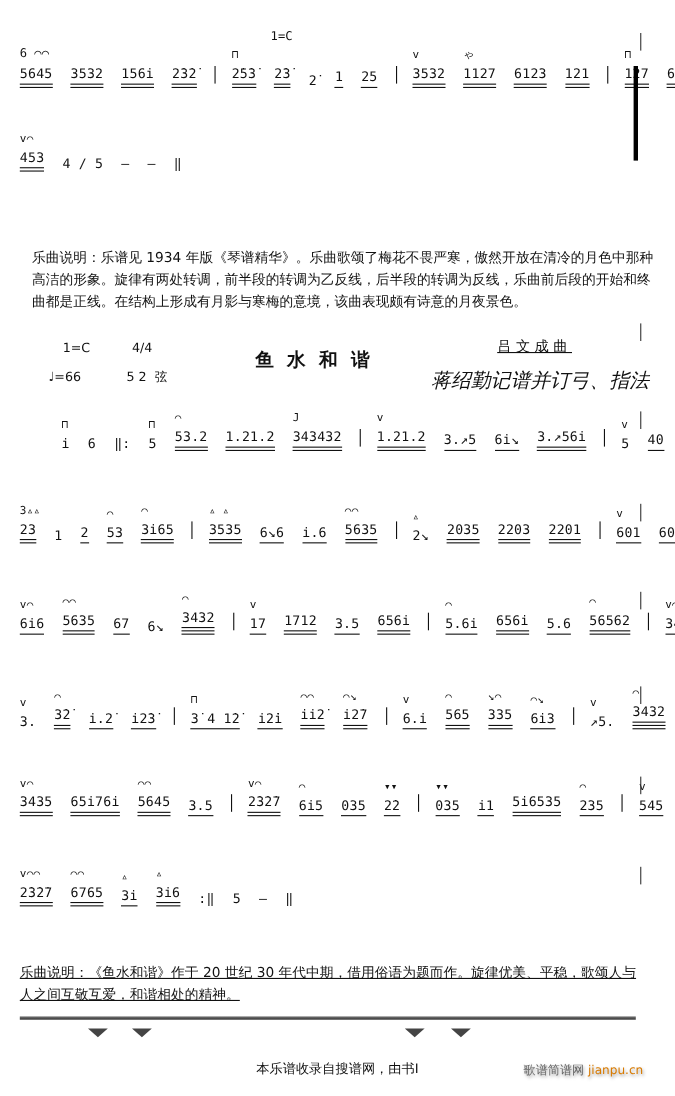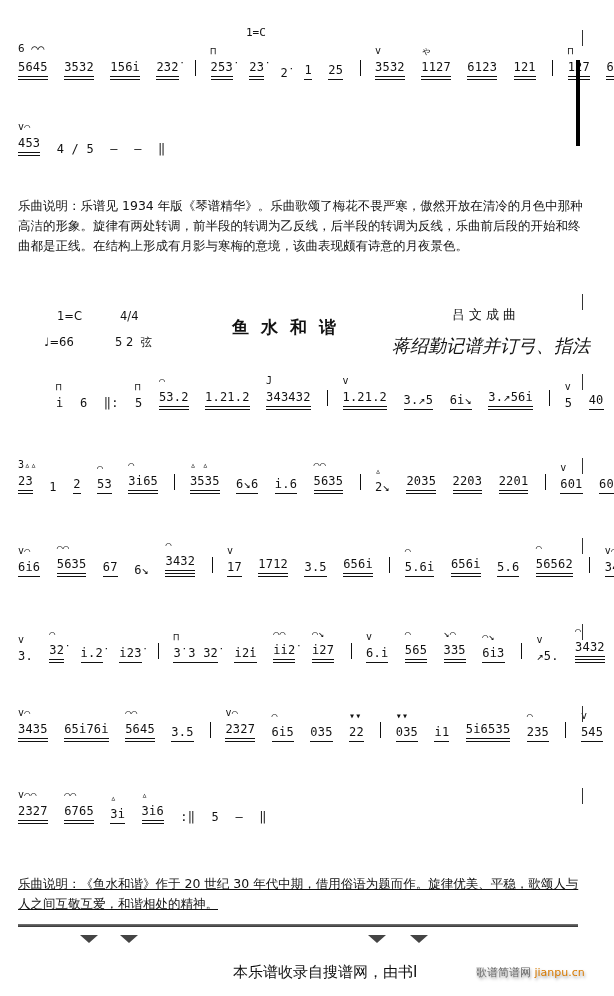--- a/index.html
+++ b/index.html
@@ -14,21 +14,21 @@
   .cell .ul3{display:block;height:1px;background:#111;margin-top:2px;}
   .cell .mk{position:absolute;top:-14px;left:0;font-size:10px;line-height:10px;white-space:nowrap;}
   .bar{display:inline-block;width:1px;height:16px;background:#111;margin:0 7px 0 0;vertical-align:bottom;position:relative;top:-4px;}
   .thick-bar{position:absolute;left:576px;top:60px;width:4px;height:86px;background:#000;}
   .side-tick{position:absolute;left:582px;width:1px;height:16px;background:#333;}
   .text-para{position:absolute;left:18px;width:572px;font-family:"DejaVu Sans","Liberation Sans",sans-serif;font-size:12.5px;line-height:20px;color:#111;}
   .title{position:absolute;left:232px;top:316px;font-family:Liberation Mono, monospace;font-weight:bold;font-size:17px;letter-spacing:12px;}
   .meta{position:absolute;font-size:11.5px;font-family:"DejaVu Sans","Liberation Sans",sans-serif;}
   .hr{position:absolute;left:18px;top:924px;width:560px;height:3px;background:linear-gradient(#777,#333);}
   .orn{position:absolute;top:935px;width:0;height:0;border-left:9px solid transparent;border-right:9px solid transparent;border-top:8px solid #444;}
-  .footer-text{position:absolute;left:233px;top:963px;font-family:"DejaVu Sans","Liberation Sans",sans-serif;font-size:15px;}
+  .footer-text{position:absolute;left:233px;top:963px;font-family:"DejaVu Sans","Liberation Sans",sans-serif;font-size:12px;}
   .watermark{position:absolute;left:476px;top:965px;font-family:"DejaVu Sans","Liberation Sans",sans-serif;font-size:11px;color:#666;text-shadow:1px 2px 3px #999;}
   .watermark .domain{color:#d87a00;}
 </style>
 </head>
 <body>
 
 <div class="abs" style="left:246px;top:26px;font-size:11px;">1=C</div>
 
 <div class="staff-line" style="top:42px;">
   <div class="abs" style="left:0;top:0;font-size:11px;">6 ⌒⌒</div>
@@ -63,27 +63,27 @@
 <div class="staff-line" style="top:122px;">
   <div class="cells" style="top:14px;">
     <span class="cell"><span class="mk">v⌒</span><span class="num">453</span><span class="ul1"></span><span class="ul2"></span></span>
     <span class="cell"><span class="num">4 / 5</span></span>
     <span class="cell"><span class="num">–</span></span>
     <span class="cell"><span class="num">–</span></span>
     <span class="cell"><span class="num">‖</span></span>
   </div>
 </div>
 
-<div class="text-para" style="top:196px;">乐曲说明：乐谱见 1934 年版《琴谱精华》。乐曲歌颂了梅花不畏严寒，傲然开放在清冷的月色中那种高洁的形象。旋律有两处转调，前半段的转调为乙反线，后半段的转调为反线，乐曲前后段的开始和终曲都是正线。在结构上形成有月影与寒梅的意境，该曲表现颇有诗意的月夜景色。</div>
+<div class="text-para" style="top:224px;margin-left:11px;">乐曲说明：乐谱见 1934 年版《琴谱精华》。乐曲歌颂了梅花不畏严寒，傲然开放在清冷的月色中那种高洁的形象。旋律有两处转调，前半段的转调为乙反线，后半段的转调为反线，乐曲前后段的开始和终曲都是正线。在结构上形成有月影与寒梅的意境，该曲表现颇有诗意的月夜景色。</div>
 
 <div class="side-tick" style="top:294px;"></div>
 <div class="meta" style="left:57px;top:309px;">1=C</div>
 <div class="meta" style="left:120px;top:309px;">4/4</div>
 <div class="title">鱼水和谐</div>
-<div class="meta" style="left:452px;top:306px;letter-spacing:4px;font-size:13px;">吕文成曲</div>
+<div class="meta" style="left:452px;top:306px;letter-spacing:4px;font-size:13px;text-decoration:underline;">吕文成曲</div>
 <div class="meta" style="left:44px;top:335px;">♩=66</div>
 <div class="meta" style="left:115px;top:335px;"><span>5 2</span>&nbsp;&nbsp;<span>弦</span></div>
 <div class="meta" style="left:392px;top:334px;font-size:18px;font-style:italic;">蒋绍勤记谱并订弓、指法</div>
 
 <div class="staff-line" style="top:376px;">
   <div class="cells" style="left:38px;top:14px;">
     <span class="cell"><span class="mk">⊓</span><span class="num">i</span></span>
     <span class="cell"><span class="num">6</span></span>
     <span class="cell"><span class="num">‖:</span></span>
     <span class="cell"><span class="mk">⊓</span><span class="num">5</span></span>
@@ -160,21 +160,21 @@
 </div>
 <div class="side-tick" style="top:538px;"></div>
 
 <div class="staff-line" style="top:626px;">
   <div class="cells" style="top:14px;">
     <span class="cell"><span class="mk">v</span><span class="num">3.</span></span>
     <span class="cell"><span class="mk">⌒</span><span class="num">3̇2̇</span><span class="ul1"></span><span class="ul2"></span></span>
     <span class="cell"><span class="num">i.2̇</span><span class="ul1"></span></span>
     <span class="cell"><span class="num">i2̇3̇</span><span class="ul1"></span></span>
     <span class="bar"></span>
-    <span class="cell"><span class="mk">⊓</span><span class="num">3̇ 3 3̇2̇</span><span class="ul1"></span></span>
+    <span class="cell"><span class="mk">⊓</span><span class="num">3̇ 4 1̇2̇</span><span class="ul1"></span></span>
     <span class="cell"><span class="num">i2̇i</span><span class="ul1"></span></span>
     <span class="cell"><span class="mk">⌒⌒</span><span class="num">ii2̇</span><span class="ul1"></span><span class="ul2"></span></span>
     <span class="cell"><span class="mk">⌒↘</span><span class="num">i2̇7</span><span class="ul1"></span><span class="ul2"></span></span>
     <span class="bar"></span>
     <span class="cell"><span class="mk">v</span><span class="num">6.i</span><span class="ul1"></span></span>
     <span class="cell"><span class="mk">⌒</span><span class="num">565</span><span class="ul1"></span><span class="ul2"></span></span>
     <span class="cell"><span class="mk">↘⌒</span><span class="num">335</span><span class="ul1"></span><span class="ul2"></span></span>
     <span class="cell"><span class="mk">⌒↘</span><span class="num">6i3</span><span class="ul1"></span></span>
     <span class="bar"></span>
     <span class="cell"><span class="mk">v</span><span class="num">↗5.</span></span>

